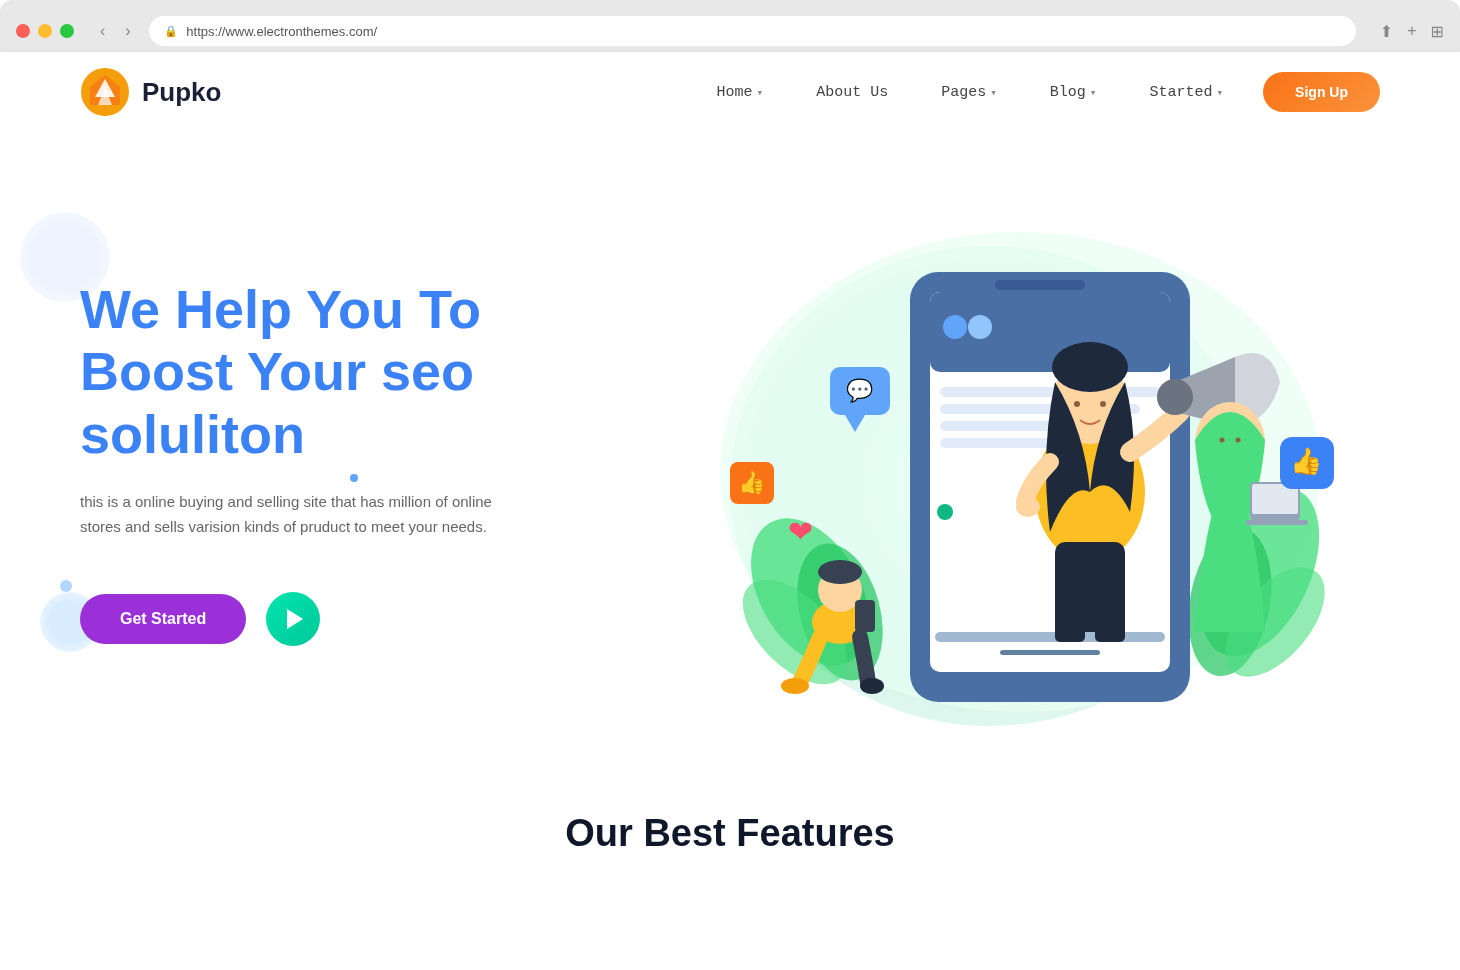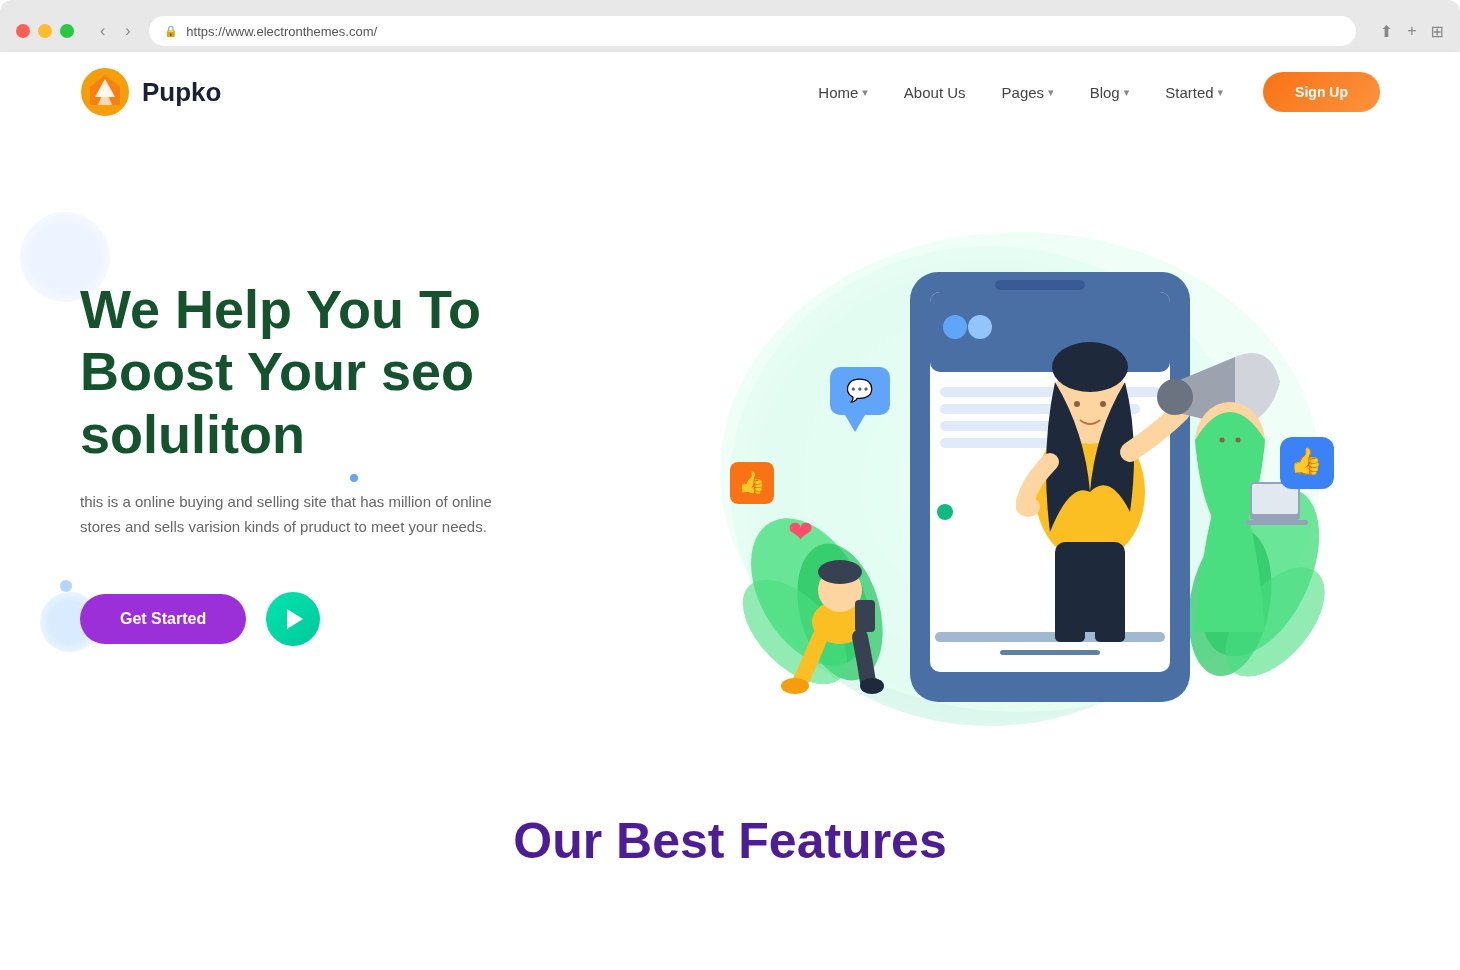--- a/index.html
+++ b/index.html
@@ -63,23 +63,24 @@
       height: 50px;
     }
     .logo-text {
       font-size: 26px;
       font-weight: 700;
       color: #1a2035;
     }
     .nav-links {
       display: flex;
       align-items: flex-end;
-      gap: 36px;
+      gap: 53px;
       margin-left: auto;
       margin-right: 40px;
+      font-family: Liberation Mono, monospace;
     }
     .nav-link {
       font-size: 15px;
       color: #444;
       text-decoration: none;
       display: flex;
       align-items: center;
       gap: 4px;
       font-weight: 500;
     }
@@ -105,21 +106,21 @@
       overflow: hidden;
       background: #fff;
     }
     .hero-left {
       flex: 0 0 520px;
       z-index: 2;
     }
     .hero-title {
       font-size: 54px;
       font-weight: 800;
-      color: #14532d;
+      color: #3b82f6;
       line-height: 1.15;
       margin-bottom: 24px;
     }
     .hero-desc {
       font-size: 15px;
       color: #666;
       line-height: 1.7;
       margin-bottom: 52px;
       max-width: 440px;
     }
@@ -219,23 +220,23 @@
       left: 350px;
     }
 
     
     .features-section {
       text-align: center;
       padding: 40px 80px 20px;
       background: #fff;
     }
     .features-title {
-      font-size: 50px;
+      font-size: 38px;
       font-weight: 800;
-      color: #4c1d95;
+      color: #0f172a;
     }
   </style>
 </head>
 <body>
 
 <div class="browser-chrome">
   <div class="traffic-lights">
     <div class="light red"></div>
     <div class="light yellow"></div>
     <div class="light green"></div>

